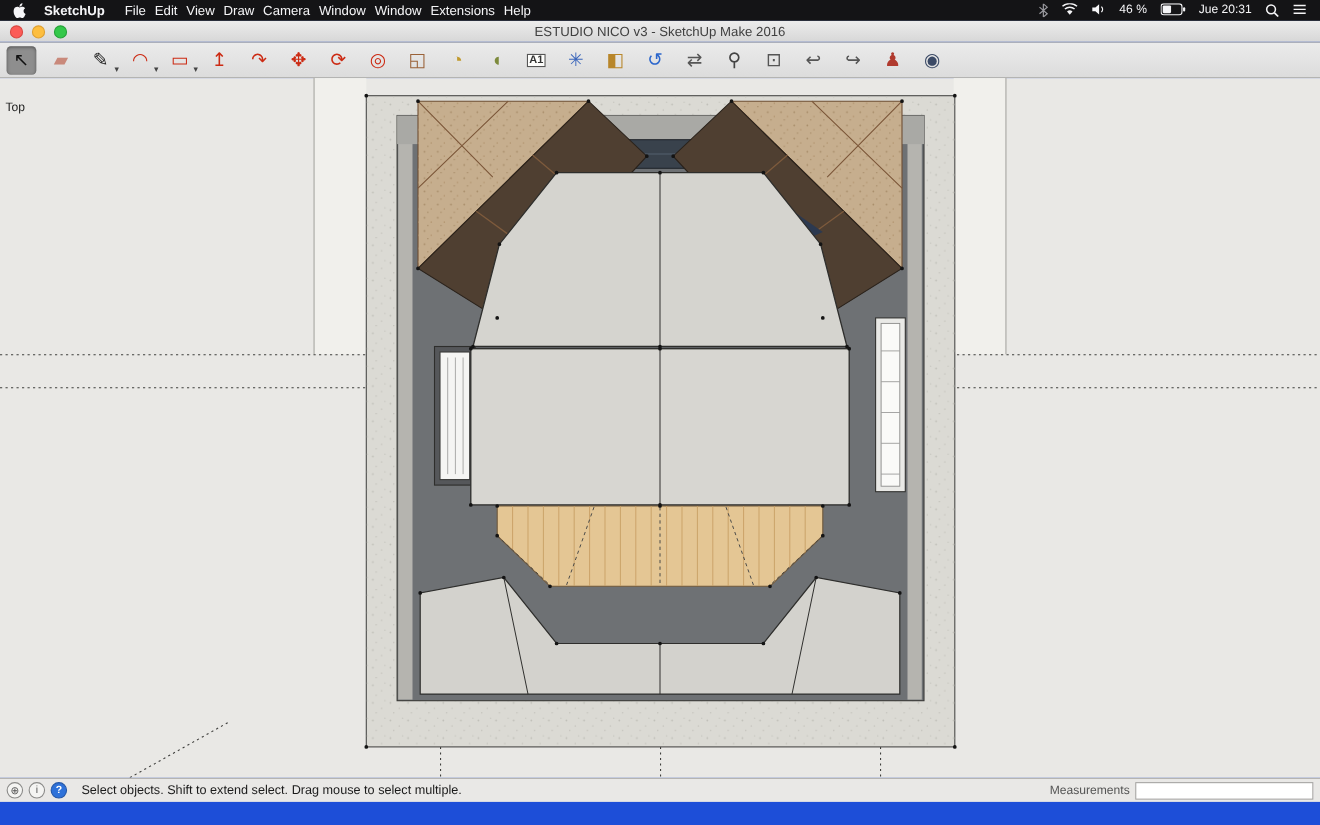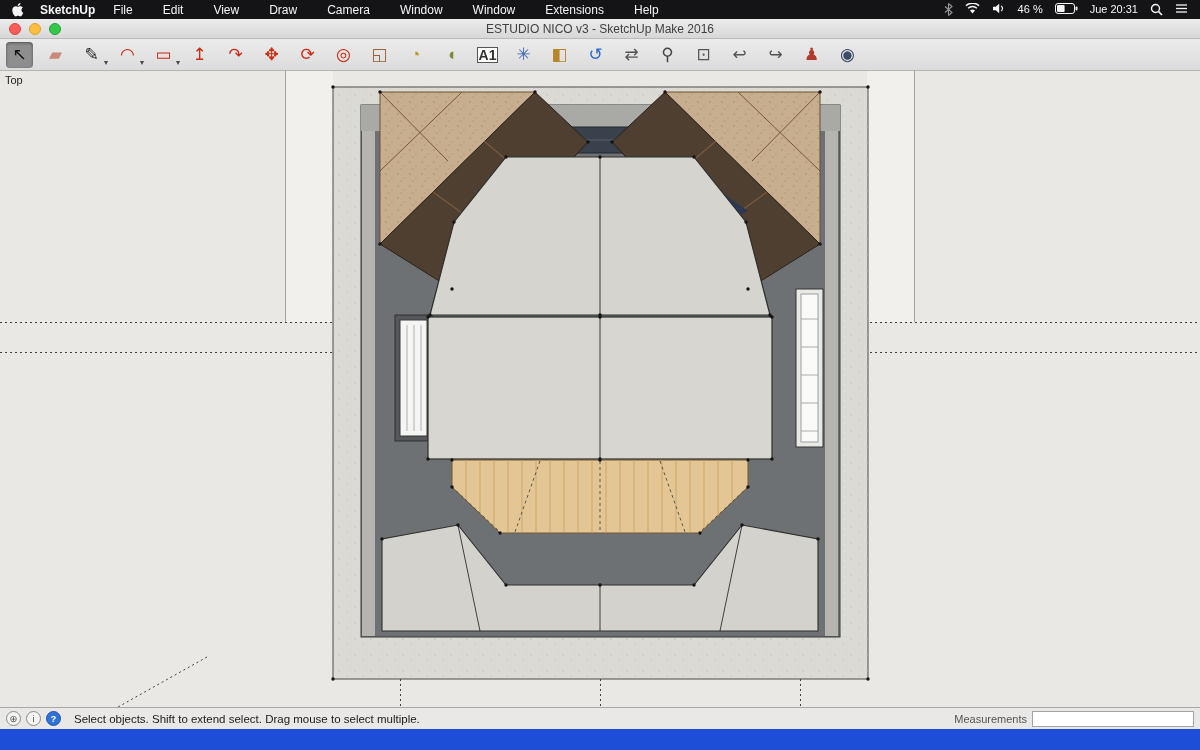--- a/index.html
+++ b/index.html
@@ -3,50 +3,50 @@
 <meta charset="utf-8">
 <style>
   *{box-sizing:border-box;margin:0;padding:0}
   body{margin:0;background:#444}
   .screen{position:relative;width:1200px;height:750px;font-family:"Liberation Sans",sans-serif;background:#1d4ed8;overflow:hidden}
 
   
   .menubar{height:19px;background:#141416;display:flex;align-items:center;padding:0 12px;color:#f5f5f7;font-size:12px}
   .apple{display:flex;align-items:center;margin-right:16px}
   .appname{font-weight:bold;margin-right:18px;cursor:default}
-  .menuitems{display:flex;gap:30px}
+  .menuitems{display:flex;gap:8px}
   .mitem{cursor:default;white-space:nowrap}
   .menuright{margin-left:auto;display:flex;align-items:flex-start;gap:12px;font-size:11px}
   .micon{display:flex;align-items:center}
 
   
   .titlebar{height:20px;background:linear-gradient(#ececec,#d7d7d7);border-bottom:1px solid #b9b9b7;position:relative;display:flex;align-items:center;justify-content:center}
   .lights{position:absolute;left:9px;top:4px;display:flex;gap:8px}
   .light{width:12px;height:12px;border-radius:50%}
   .light.red{background:#fc5b57;border:1px solid #d94a44}
   .light.yellow{background:#fdbe3f;border:1px solid #dfa133}
   .light.green{background:#34c84a;border:1px solid #27a33a}
   .wtitle{font-size:12px;color:#404040}
 
   
   .toolbar{height:32px;background:linear-gradient(#ebebeb,#dcdcdc);border-bottom:1px solid #b4b4b2;display:flex;align-items:center;padding:0 6px;gap:9px}
   .tool{width:27px;height:26px;display:flex;align-items:center;justify-content:center;border-radius:4px;position:relative;flex:0 0 auto}
   .tool.pressed{background:#8e8e8e;box-shadow:inset 0 1px 3px rgba(0,0,0,.45)}
   .glyph{font-size:17px;line-height:1}
-  .glyph.small{font-size:14px;font-weight:bold;border:1px solid #555;padding:0 1px;background:#fdfdfb}
+  .glyph.small{font-size:10px;font-weight:bold;border:1px solid #555;padding:0 1px;background:#fdfdfb}
   .caret{position:absolute;right:-3px;bottom:1px;font-size:8px;color:#444}
 
   
   .scenestrip{height:21px;background:#e7e6e3;border-bottom:1px solid #c6c5c2;position:relative}
   .scenetab{position:absolute;left:50%;transform:translateX(-50%);top:3px;background:#3f86d8;border:1px solid #2f6ab0;color:#fff;font-size:10.5px;line-height:13px;padding:0 10px 1px;border-radius:4px}
 
   
   .viewport{height:636px;position:relative;background:#e9e8e5;overflow:hidden}
   .viewport svg{position:absolute;left:0;top:0;display:block}
-  .viewlabel{position:absolute;left:5px;top:3px;font-size:11px;color:#1d1d1d}
+  .viewlabel{position:absolute;left:5px;top:21px;font-size:11px;color:#1d1d1d}
 
   
   .statusbar{height:22px;background:#e9e8e6;border-top:1px solid #a8a7a5;display:flex;align-items:center;padding:0 6px;gap:5px;font-size:11.5px}
   .sicon{width:15px;height:15px;border:1px solid #8a8a88;border-radius:50%;color:#555;font-size:9.5px;display:flex;align-items:center;justify-content:center;background:#f4f4f2;flex:0 0 auto}
   .sicon.blue{background:#2f72d9;border-color:#2457a8;color:#fff;font-weight:bold}
   .hint{margin-left:8px;color:#1b1b1b;white-space:nowrap}
   .measlabel{margin-left:auto;color:#555;font-size:11px}
   .measinput{width:162px;height:16px;border:1px solid #a5a4a2;background:#fff;font-size:11px;padding:0 3px;font-family:"Liberation Sans",sans-serif}
 </style>
 </head>

